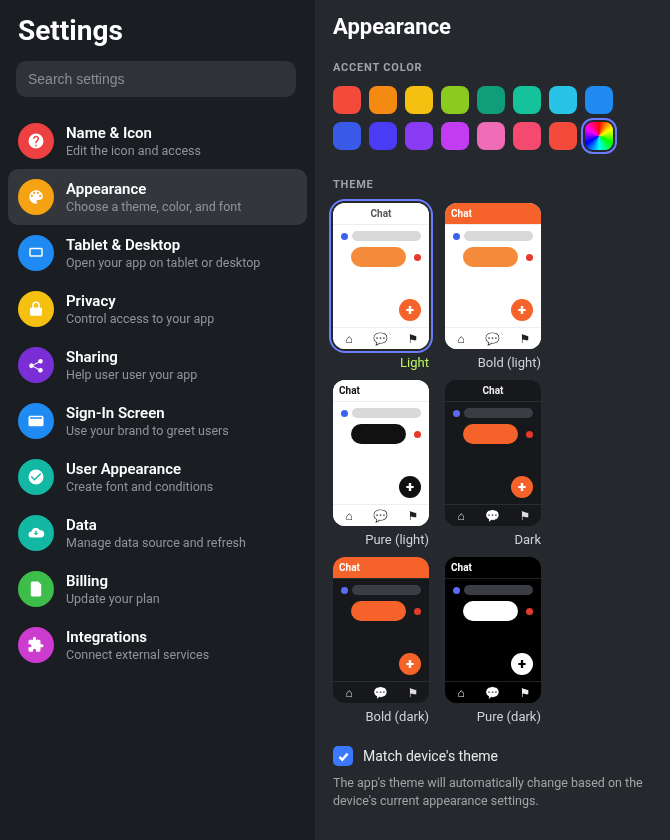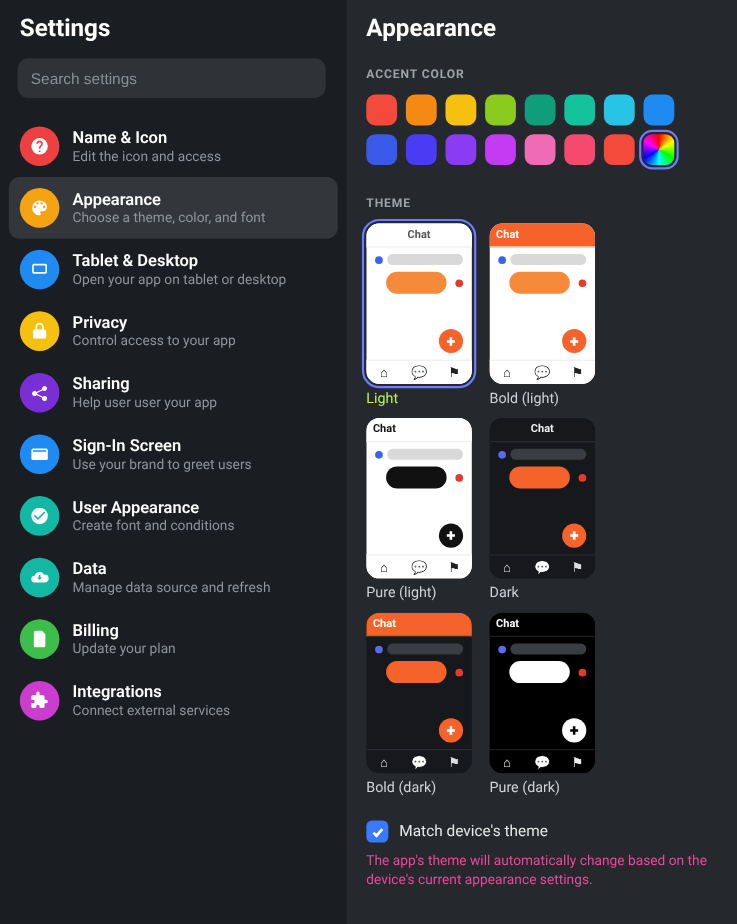--- a/index.html
+++ b/index.html
@@ -1,59 +1,59 @@
 <!DOCTYPE html>
 <html><head>
 <meta charset="utf-8">
 <style>
   * { box-sizing: border-box; margin: 0; padding: 0; }
   html, body { width: 670px; height: 840px; background: #1a1d21; font-family: -apple-system, BlinkMacSystemFont, "Segoe UI", Roboto, sans-serif; color: #e8e8e8; overflow: hidden; }
   .app { display: flex; width: 670px; height: 840px; }
   .sidebar { width: 315px; background: #1a1d21; padding: 14px 8px 14px 8px; }
-  .sidebar-title { font-size: 22px; font-weight: 700; color: #fff; margin: 0 0 14px 10px; }
+  .sidebar-title { font-size: 28px; font-weight: 700; color: #fff; margin: 0 0 14px 10px; }
   .search { width: 280px; margin: 0 0 16px 8px; background: #2f3338; border: none; border-radius: 10px; padding: 10px 12px; color: #ddd; font-size: 14px; }
   .search::placeholder { color: #8a8f94; }
   .nav { display: flex; flex-direction: column; gap: 0; }
   .nav-item { display: flex; align-items: center; gap: 12px; padding: 10px 10px; border-radius: 10px; cursor: pointer; }
   .nav-item.active { background: #33373c; }
   .nav-icon { width: 36px; height: 36px; border-radius: 50%; display: flex; align-items: center; justify-content: center; flex: none; }
   .nav-icon svg { width: 18px; height: 18px; fill: #fff; }
   .nav-text { display: flex; flex-direction: column; line-height: 1.25; }
   .nav-label { font-size: 15px; font-weight: 600; color: #fff; }
   .nav-desc { font-size: 12.5px; color: #8f949a; }
   .main { flex: 1; background: #25282d; padding: 14px 18px 18px 18px; overflow: auto; }
   .main-title { font-size: 22px; font-weight: 700; color: #fff; margin-bottom: 22px; }
   .section-label { font-size: 11px; font-weight: 700; letter-spacing: 0.8px; color: #9ea3a8; margin-bottom: 12px; }
   .swatches { display: flex; flex-wrap: wrap; gap: 8px; width: 300px; margin-bottom: 28px; }
   .swatch { width: 28px; height: 28px; border-radius: 8px; cursor: pointer; position: relative; }
   .swatch.selected { outline: 2px solid #6b7cff; outline-offset: 2px; }
   .swatch.rainbow { background: conic-gradient(red, yellow, lime, cyan, blue, magenta, red); }
   .theme-grid { display: grid; grid-template-columns: repeat(2, 96px); column-gap: 16px; row-gap: 10px; justify-content: start; margin-bottom: 22px; }
-  .theme-cell { display: flex; flex-direction: column; align-items: flex-start; gap: 6px; }
+  .theme-cell { display: flex; flex-direction: column; align-items: flex-end; gap: 6px; }
   .theme-thumb { width: 96px; height: 146px; border-radius: 12px; overflow: hidden; cursor: pointer; position: relative; }
   .theme-thumb.selected { outline: 2px solid #6b7cff; outline-offset: 2px; }
   .theme-caption { font-size: 13px; color: #cfd2d6; }
   .theme-caption.sel { color: #bef264; }
   .phone { width: 100%; height: 100%; display: flex; flex-direction: column; }
   .p-header { height: 22px; display: flex; align-items: center; font-size: 10px; font-weight: 700; padding: 0 6px; }
   .p-header.center { justify-content: center; }
   .p-body { flex: 1; position: relative; padding: 6px 8px 0 8px; }
   .p-row { display: flex; align-items: center; gap: 4px; margin-bottom: 6px; }
   .dotL { width: 7px; height: 7px; border-radius: 50%; }
   .bub1 { flex: 1; height: 10px; border-radius: 6px; }
   .bub2 { width: 55px; height: 20px; border-radius: 12px; margin-left: auto; }
   .dotR { width: 7px; height: 7px; border-radius: 50%; margin-left: 4px; }
   .p-fab { position: absolute; right: 8px; bottom: 6px; width: 22px; height: 22px; border-radius: 50%; display: flex; align-items: center; justify-content: center; font-weight: 900; font-size: 15px; }
   .p-tab { height: 22px; display: flex; align-items: center; justify-content: space-around; }
   .p-tab span { width: 14px; height: 12px; display: inline-flex; align-items: center; justify-content: center; font-size: 12px; line-height: 1; }
   .match-row { display: flex; align-items: center; gap: 10px; margin-bottom: 8px; }
   .check { width: 20px; height: 20px; border-radius: 5px; background: #3a78ff; display: flex; align-items: center; justify-content: center; cursor: pointer; }
   .check svg { width: 13px; height: 13px; stroke: #fff; fill: none; stroke-width: 3; }
   .match-label { font-size: 14px; color: #e8e8e8; }
-  .match-desc { font-size: 12.5px; color: #ec4899; line-height: 1.4; max-width: 310px; }
+  .match-desc { font-size: 12.5px; color: #a3a3a3; line-height: 1.4; max-width: 310px; }
 </style>
 </head>
 <body>
 
 <div class="app">
   <aside class="sidebar">
     <h1 class="sidebar-title">Settings</h1>
     <input class="search" type="text" placeholder="Search settings" style="">
     <nav class="nav" id="nav">
         <div class="nav-item">

